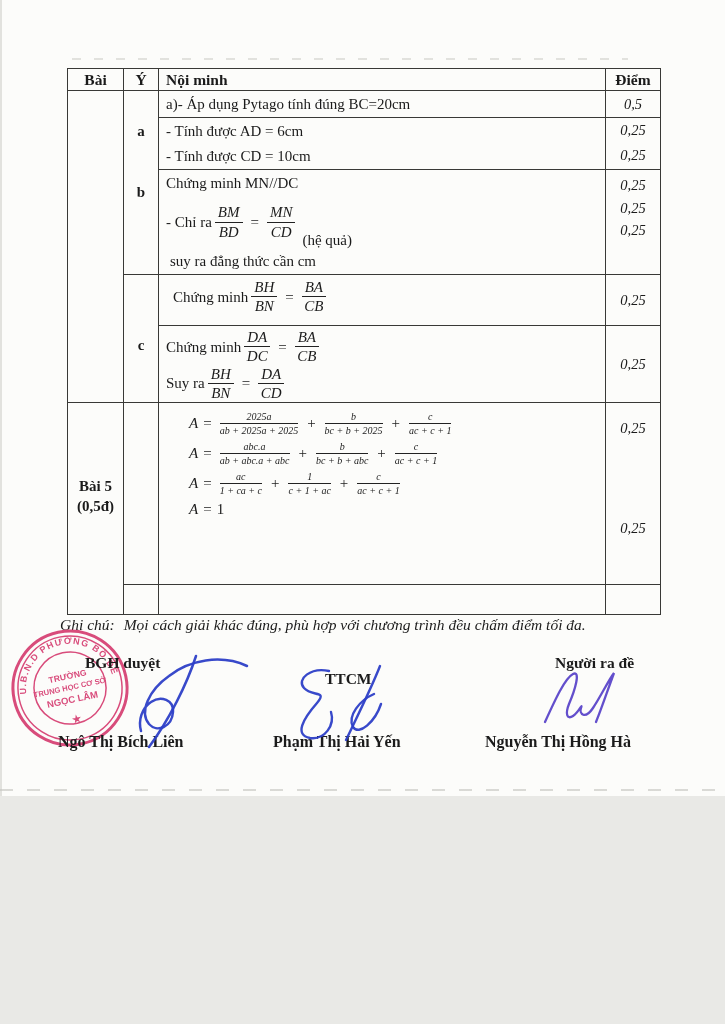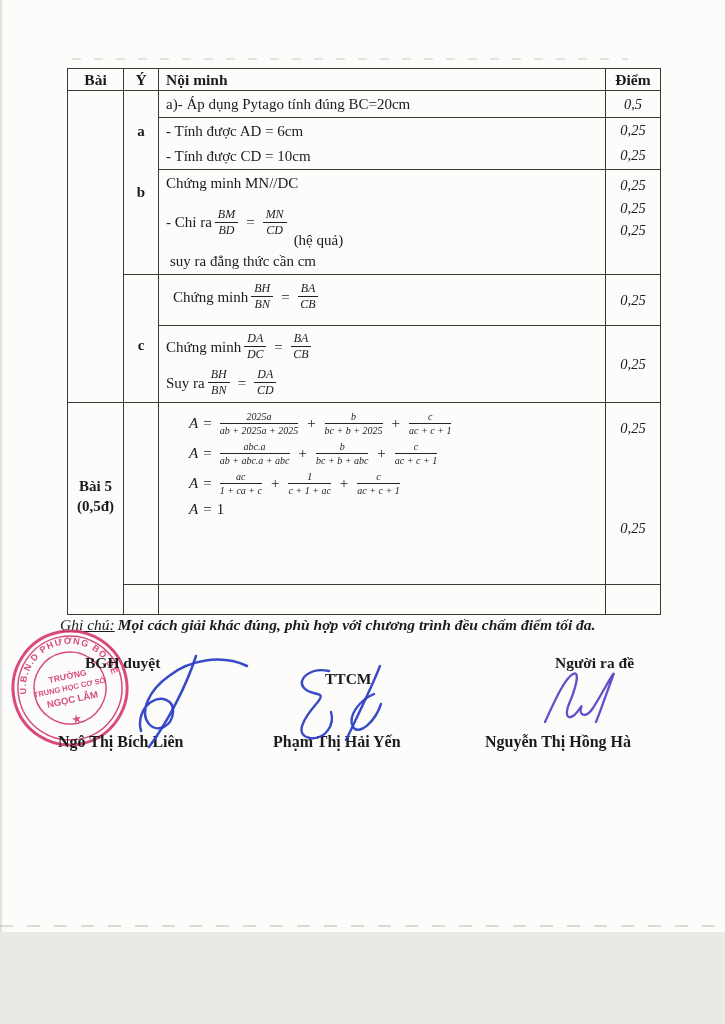--- a/index.html
+++ b/index.html
@@ -1,17 +1,17 @@
 <!DOCTYPE html>
 <html><head>
 <meta charset="utf-8">
 <style>
   html,body{margin:0;padding:0;background:#e9e9e6;}
   .page{
-    position:relative;width:725px;height:932px;margin:0 auto;
+    position:relative;width:725px;height:796px;margin:0 auto;
     background:#fcfcfa;overflow:hidden;
     font-family:"Liberation Serif",serif;color:#1b1b1b;
   }
   .edge-left{position:absolute;left:0;top:0;width:2px;height:100%;background:#e2e2de;}
   .scan-noise-top{position:absolute;left:72px;top:58px;width:556px;height:2px;
     background:repeating-linear-gradient(90deg,#d9d9d4 0 9px,transparent 9px 22px);opacity:.75;}
   .edge-bottom{position:absolute;left:0;bottom:5px;width:100%;height:2px;
     background:repeating-linear-gradient(90deg,#c7c7c2 0 13px,transparent 13px 27px);opacity:.65;}
 
   
@@ -49,32 +49,32 @@
   td.y-cell.yc{vertical-align:middle;padding-top:14px;}
 
   td.bai-cell{font-weight:bold;font-size:15px;text-align:center;}
   td.bai-b5{vertical-align:middle;padding-bottom:26px;line-height:20px;}
 
   
   .frac{display:inline-block;text-align:center;font-style:italic;
         font-family:"Liberation Serif",serif;margin:0 3px;vertical-align:middle;}
   .frac .fn{display:block;border-bottom:1.2px solid #222;padding:0 3px 0;line-height:1.15;}
   .frac .fd{display:block;padding-top:1px;line-height:1.15;}
-  .sfrac{font-size:12px;}
+  .sfrac{font-size:15px;}
   .bfrac{font-size:10px;}
   .eq{margin:0 5px;} .op{margin:0 6px;}
   .fline{display:flex;align-items:center;margin-bottom:5px;font-size:15px;white-space:nowrap;}
   .fline .fvar{font-style:italic;}
   td.noi-b5{padding:8px 2px 0 30px;}
   .fline.lastline{margin-top:2px;}
 
   
   .note{position:absolute;left:60px;top:616px;width:630px;font-style:italic;font-size:15.5px;}
-  .note .u{text-decoration:underline;}
-  .note .rest{margin-left:3px;font-weight:bold;}
+  .note .u{}
+  .note .rest{margin-left:9px;}
 
   .sig-title{position:absolute;font-weight:bold;font-size:15.5px;z-index:3;}
   .st1{left:85px;top:654px;} .st2{left:325px;top:670px;} .st3{left:511px;top:654px;margin-left:44px;}
 
   .sig-name{position:absolute;font-weight:bold;font-size:16px;z-index:3;}
   .sn1{left:58px;top:733px;} .sn2{left:273px;top:733px;} .sn3{left:485px;top:733px;}
 
   .stamp{position:absolute;left:8px;top:626px;z-index:2;transform:rotate(-12deg);opacity:.9;}
   .stamp text{font-family:"Liberation Sans",sans-serif;font-weight:bold;}
 

